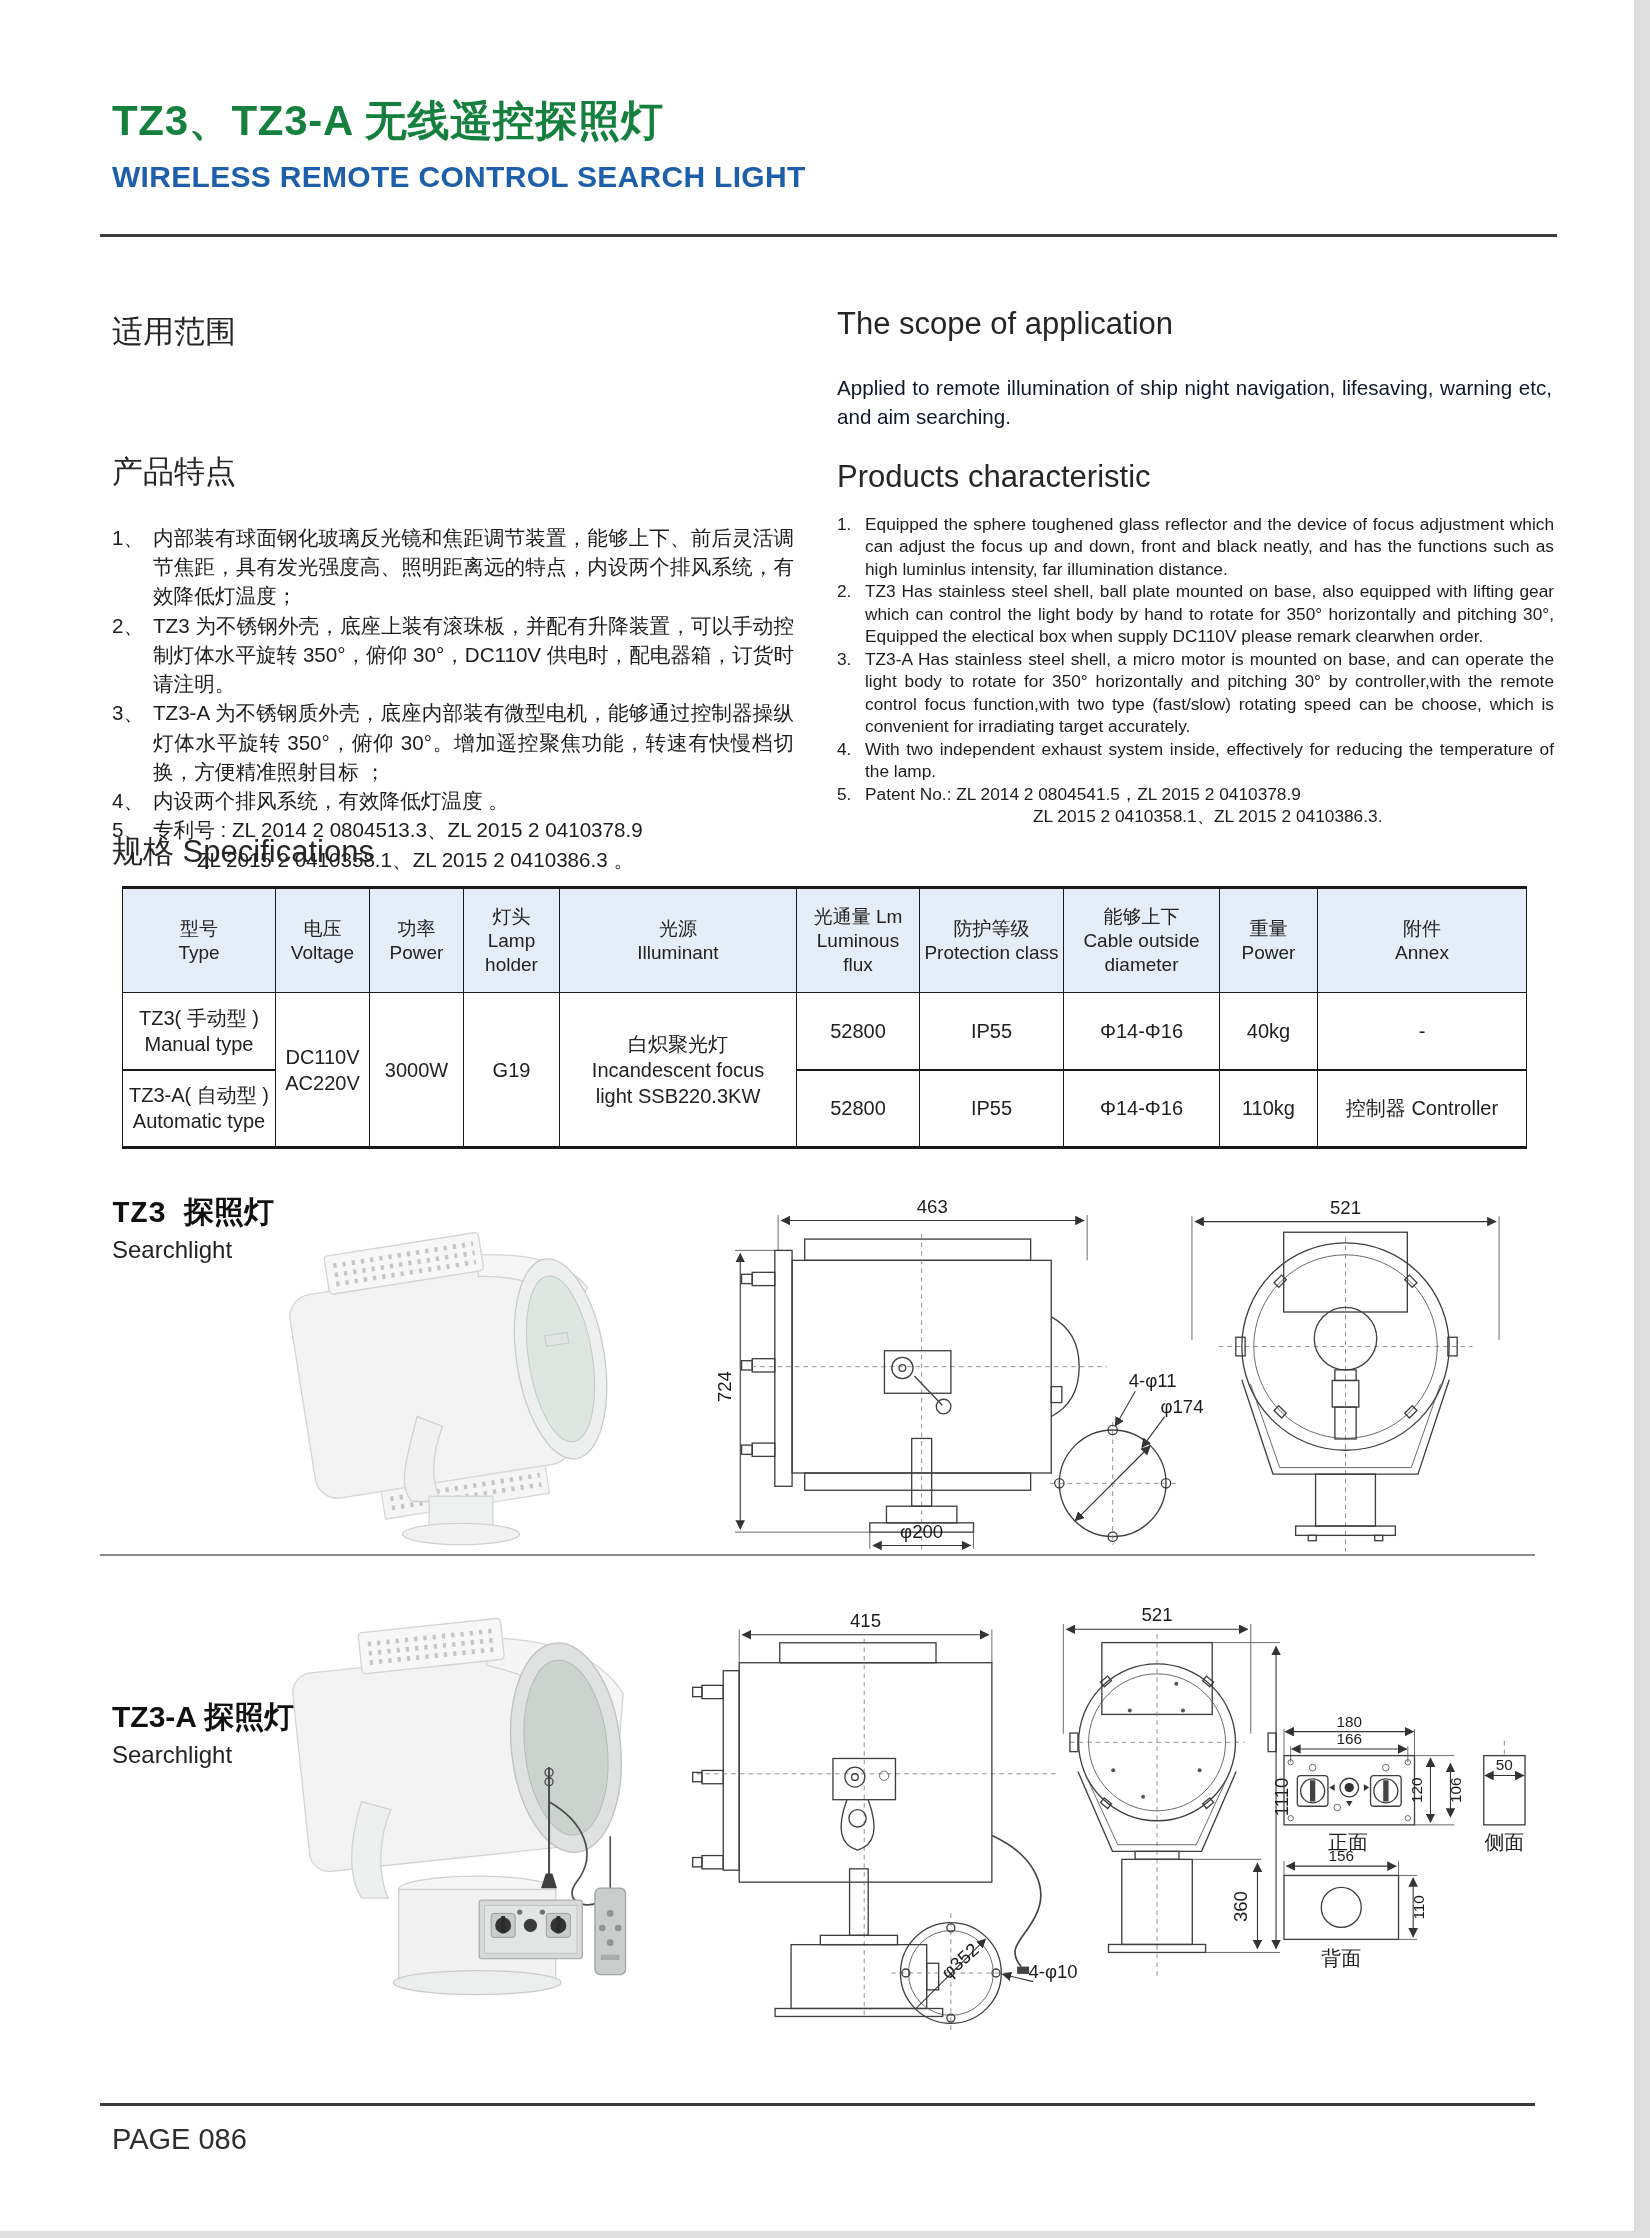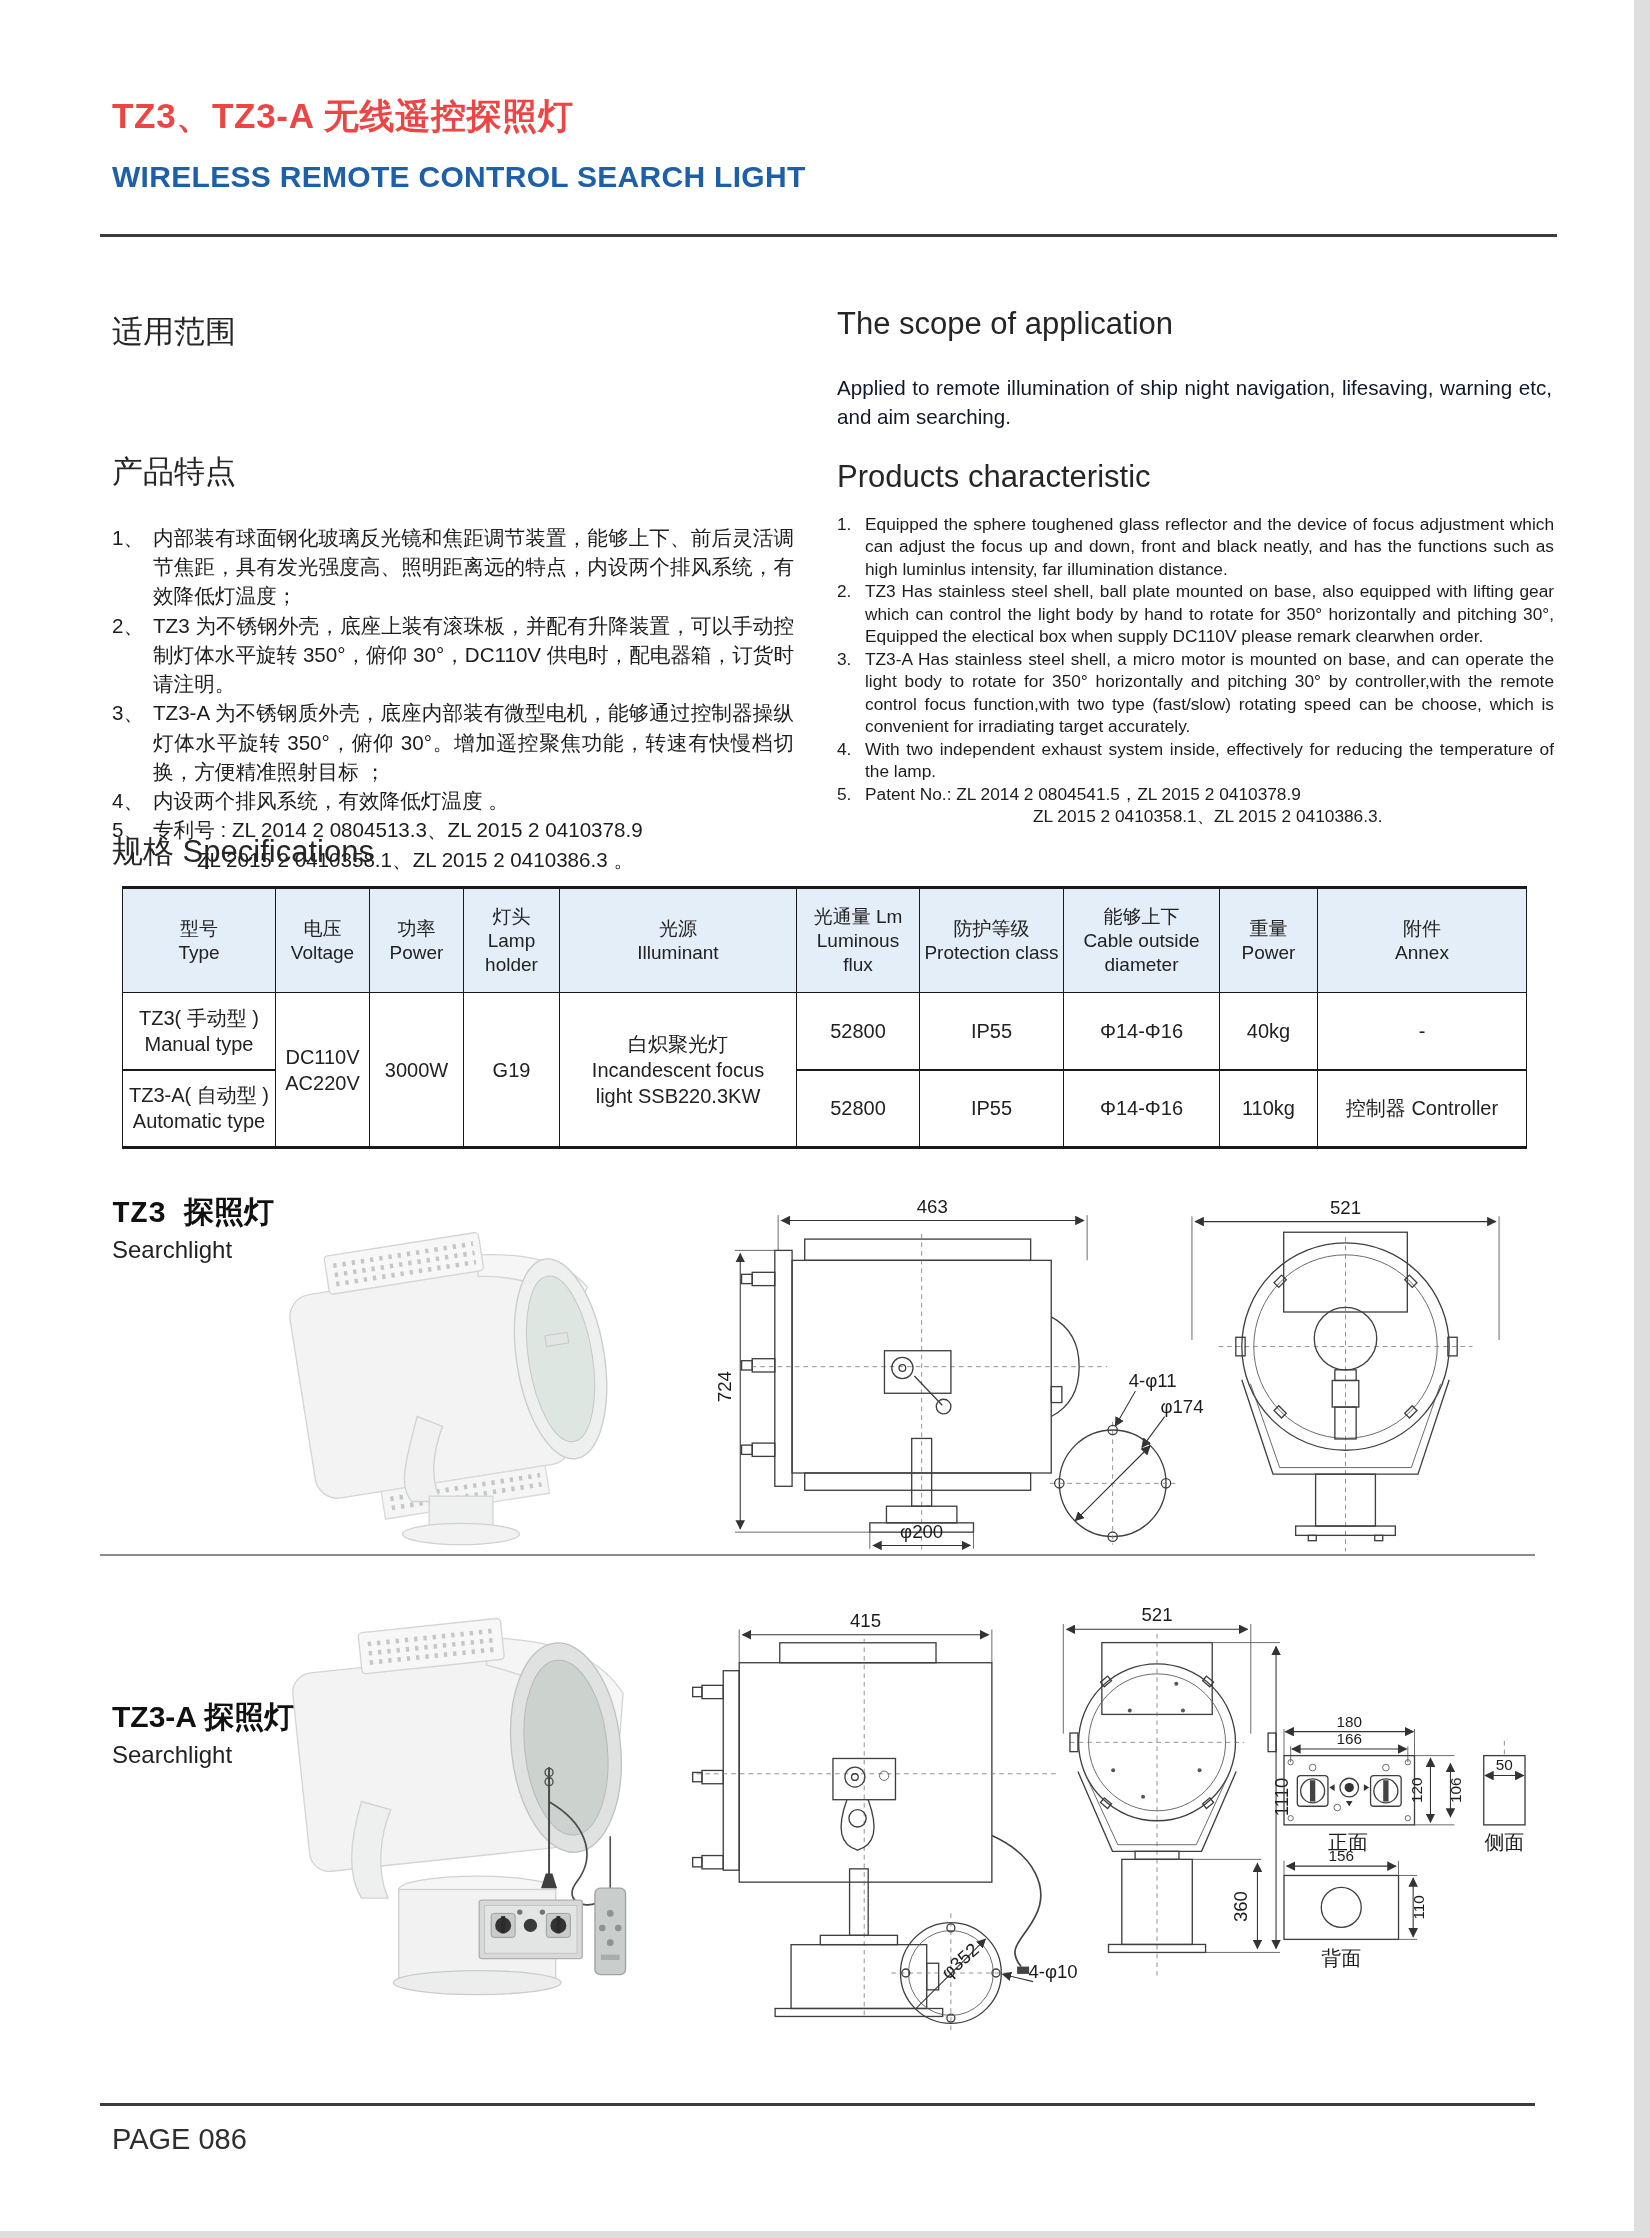--- a/index.html
+++ b/index.html
@@ -1,20 +1,20 @@
 <!DOCTYPE html>
 <html style="font-size:10.6px"><head>
 <meta charset="utf-8">
 <style>
   html,body{margin:0;padding:0;background:#ffffff;}
   #sheet{position:relative;width:1650px;height:2239px;background:#ffffff;overflow:hidden;
          font-family:"Liberation Sans","DejaVu Sans",sans-serif;color:#222;}
   .abs{position:absolute;}
   
-  .title-zh{font-size:35px;font-weight:600;color:#ef4444;letter-spacing:0.7px;}
+  .title-zh{font-size:42px;font-weight:600;color:#15803d;letter-spacing:0.7px;}
   .title-en{font-size:30px;font-weight:600;color:#1d5fa9;letter-spacing:0.3px;}
   .rule{background:#3b3b3b;height:3.3px;}
   .rule-mid{background:#8a8a8a;height:2px;}
   
   .h-big{font-size:31px;font-weight:400;color:#262626;}
   .body-zh{font-size:21px;line-height:1.45;color:#1f1f1f;width:672px;text-align:justify;}
   .body-en{font-size:20.6px;line-height:1.4;color:#0f172a;width:715px;text-align:justify;}
   
   .list-zh{width:682px;font-size:20.6px;line-height:1.42;color:#1d1d1d;}
   .list-en{width:717px;font-size:17.3px;line-height:1.3;color:#1d1d1d;}

